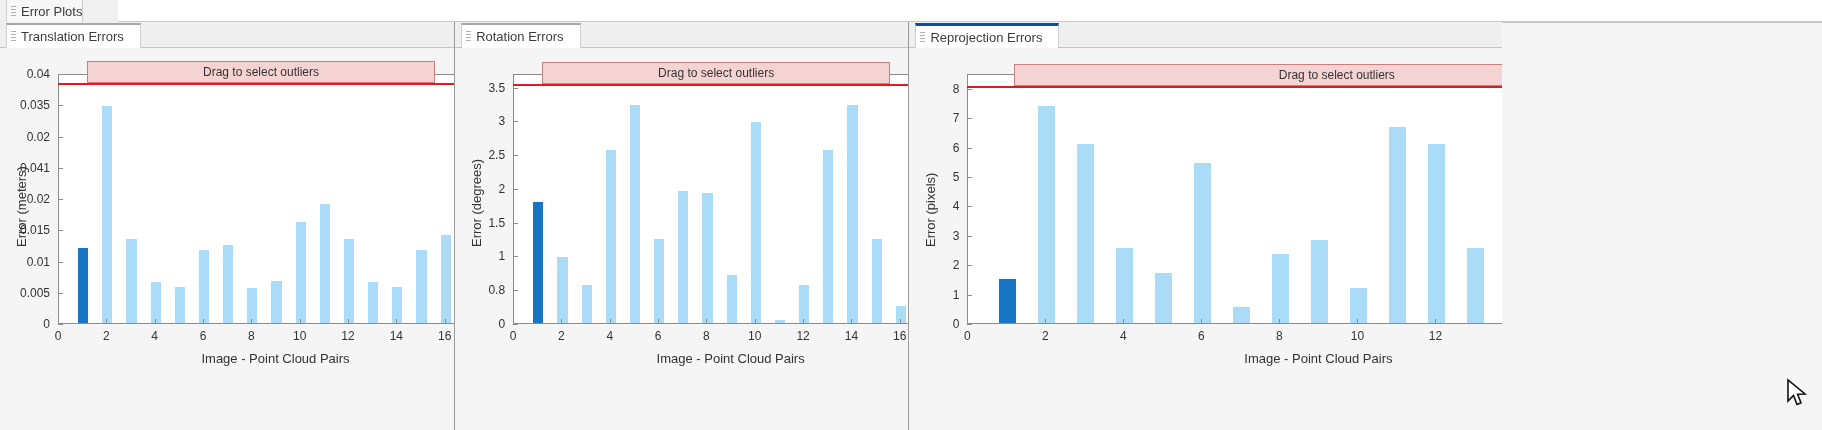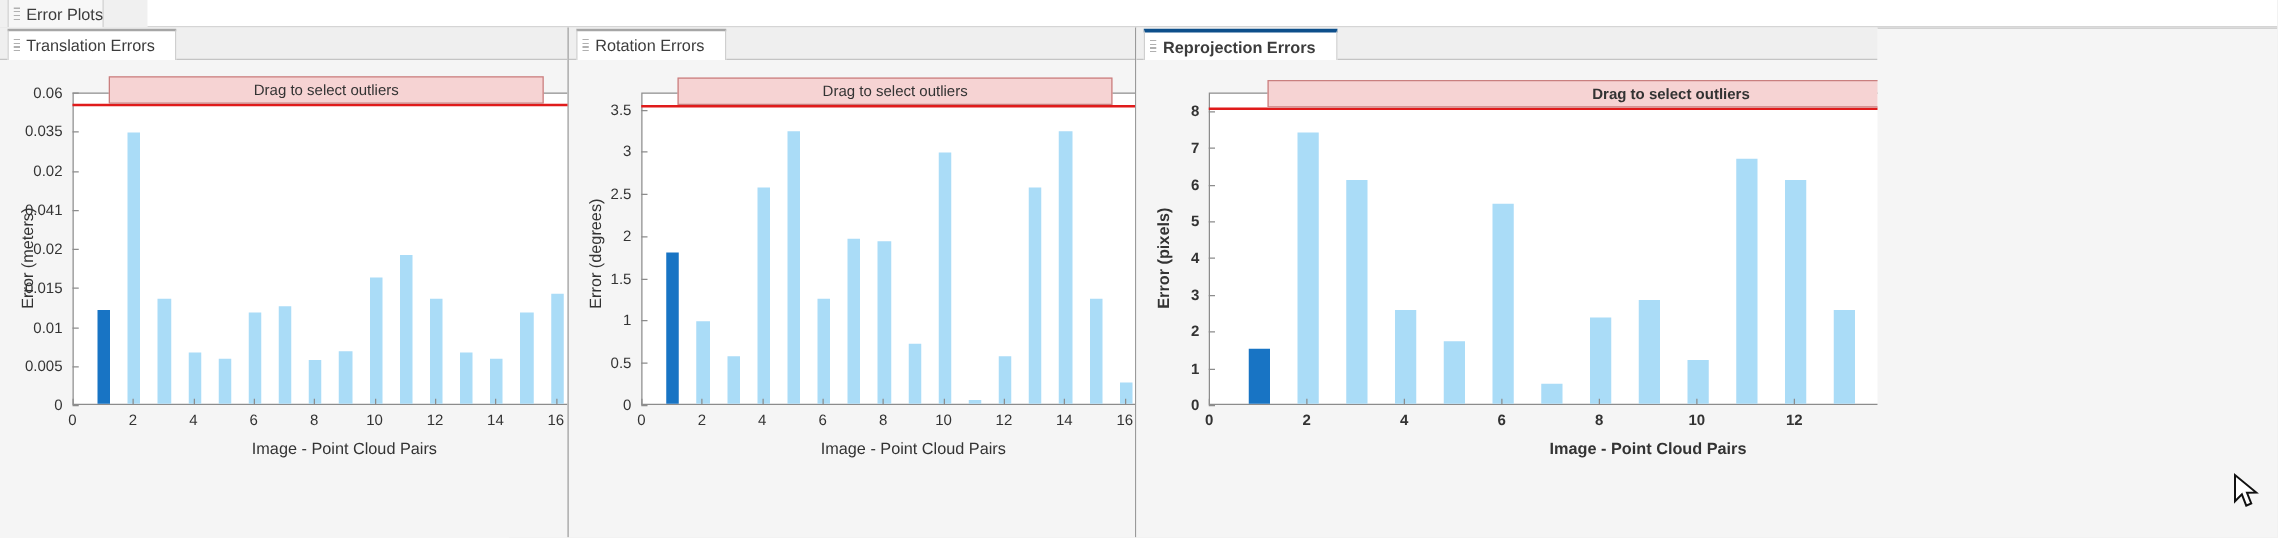--- a/index.html
+++ b/index.html
@@ -238,21 +238,21 @@
           <div class="ytick" style="left: 0px; width: 50px; top: 182.25px;">0.015</div>
           <div class="tickmark-y" style="left: 58px; top: 151px;"></div>
           <div class="ytick" style="left: 0px; width: 50px; top: 151px;">0.02</div>
           <div class="tickmark-y" style="left: 58px; top: 119.75px;"></div>
           <div class="ytick" style="left: 0px; width: 50px; top: 119.75px;">0.041</div>
           <div class="tickmark-y" style="left: 58px; top: 88.5px;"></div>
           <div class="ytick" style="left: 0px; width: 50px; top: 88.5px;">0.02</div>
           <div class="tickmark-y" style="left: 58px; top: 57.25px;"></div>
           <div class="ytick" style="left: 0px; width: 50px; top: 57.25px;">0.035</div>
           <div class="tickmark-y" style="left: 58px; top: 26px;"></div>
-          <div class="ytick" style="left: 0px; width: 50px; top: 26px;">0.06</div>
+          <div class="ytick" style="left: 0px; width: 50px; top: 26px;">0.04</div>
           <div class="tickmark-x" style="left: 58px; top: 271px;"></div>
           <div class="xtick" style="left: 58px; top: 281px;">0</div>
           <div class="tickmark-x" style="left: 106.333px; top: 271px;"></div>
           <div class="xtick" style="left: 106.333px; top: 281px;">2</div>
           <div class="tickmark-x" style="left: 154.667px; top: 271px;"></div>
           <div class="xtick" style="left: 154.667px; top: 281px;">4</div>
           <div class="tickmark-x" style="left: 203px; top: 271px;"></div>
           <div class="xtick" style="left: 203px; top: 281px;">6</div>
           <div class="tickmark-x" style="left: 251.333px; top: 271px;"></div>
           <div class="xtick" style="left: 251.333px; top: 281px;">8</div>
@@ -298,21 +298,21 @@
               <div class="bar" style="left: 284.925px; width: 10.15px; height: 37.8378px;"></div>
               <div class="bar" style="left: 309.092px; width: 10.15px; height: 172.973px;"></div>
               <div class="bar" style="left: 333.258px; width: 10.15px; height: 218.243px;"></div>
               <div class="bar" style="left: 357.425px; width: 10.15px; height: 84.4595px;"></div>
               <div class="bar" style="left: 381.592px; width: 10.15px; height: 16.8919px;"></div>
             </div>
           </div>
           <div class="tickmark-y" style="left: 58px; top: 276px;"></div>
           <div class="ytick" style="left: 0px; width: 50px; top: 276px;">0</div>
           <div class="tickmark-y" style="left: 58px; top: 242.216px;"></div>
-          <div class="ytick" style="left: 0px; width: 50px; top: 242.216px;">0.5</div>
+          <div class="ytick" style="left: 0px; width: 50px; top: 242.216px;">0.8</div>
           <div class="tickmark-y" style="left: 58px; top: 208.432px;"></div>
           <div class="ytick" style="left: 0px; width: 50px; top: 208.432px;">1</div>
           <div class="tickmark-y" style="left: 58px; top: 174.649px;"></div>
           <div class="ytick" style="left: 0px; width: 50px; top: 174.649px;">1.5</div>
           <div class="tickmark-y" style="left: 58px; top: 140.865px;"></div>
           <div class="ytick" style="left: 0px; width: 50px; top: 140.865px;">2</div>
           <div class="tickmark-y" style="left: 58px; top: 107.081px;"></div>
           <div class="ytick" style="left: 0px; width: 50px; top: 107.081px;">2.5</div>
           <div class="tickmark-y" style="left: 58px; top: 73.2973px;"></div>
           <div class="ytick" style="left: 0px; width: 50px; top: 73.2973px;">3</div>
@@ -339,21 +339,21 @@
           <div class="tickmark-x" style="left: 493px; top: 271px;"></div>
           <div class="xtick" style="left: 493px; top: 281px;">18</div>
           <div class="ylabel" style="left: 14px; top: 199px;">Error (degrees)</div>
           <div class="xlabel" style="left: 58px; width: 435px; top: 303px;">Image - Point Cloud Pairs</div>
           <div class="outlier-line" style="left: 58px; top: 36.1351px; width: 437px; background: rgb(224, 27, 27);"></div>
           <div class="outlier-box" style="left: 87px; width: 348px; top: 14.1351px; height: 22px;">
             <span class="txt">Drag to select outliers</span>
           </div>
         </div>
       </div>
-      <div class="panel" style="width: 720px; font-weight: bold;">
+      <div class="panel" style="width: 720px;">
         <div class="fig-tabbar">
           <div class="fig-tab active">
             <span class="grip"></span>
             <span class="label">Reprojection Errors</span>
           </div>
         </div>
         <div class="plot-wrap">
           <div class="axes" style="left: 58px; top: 26px; width: 702px; height: 250px;">
             <div class="bars">
               <div class="bar sel" style="left: 30.81px; width: 16.38px; height: 44.1176px;"></div>

